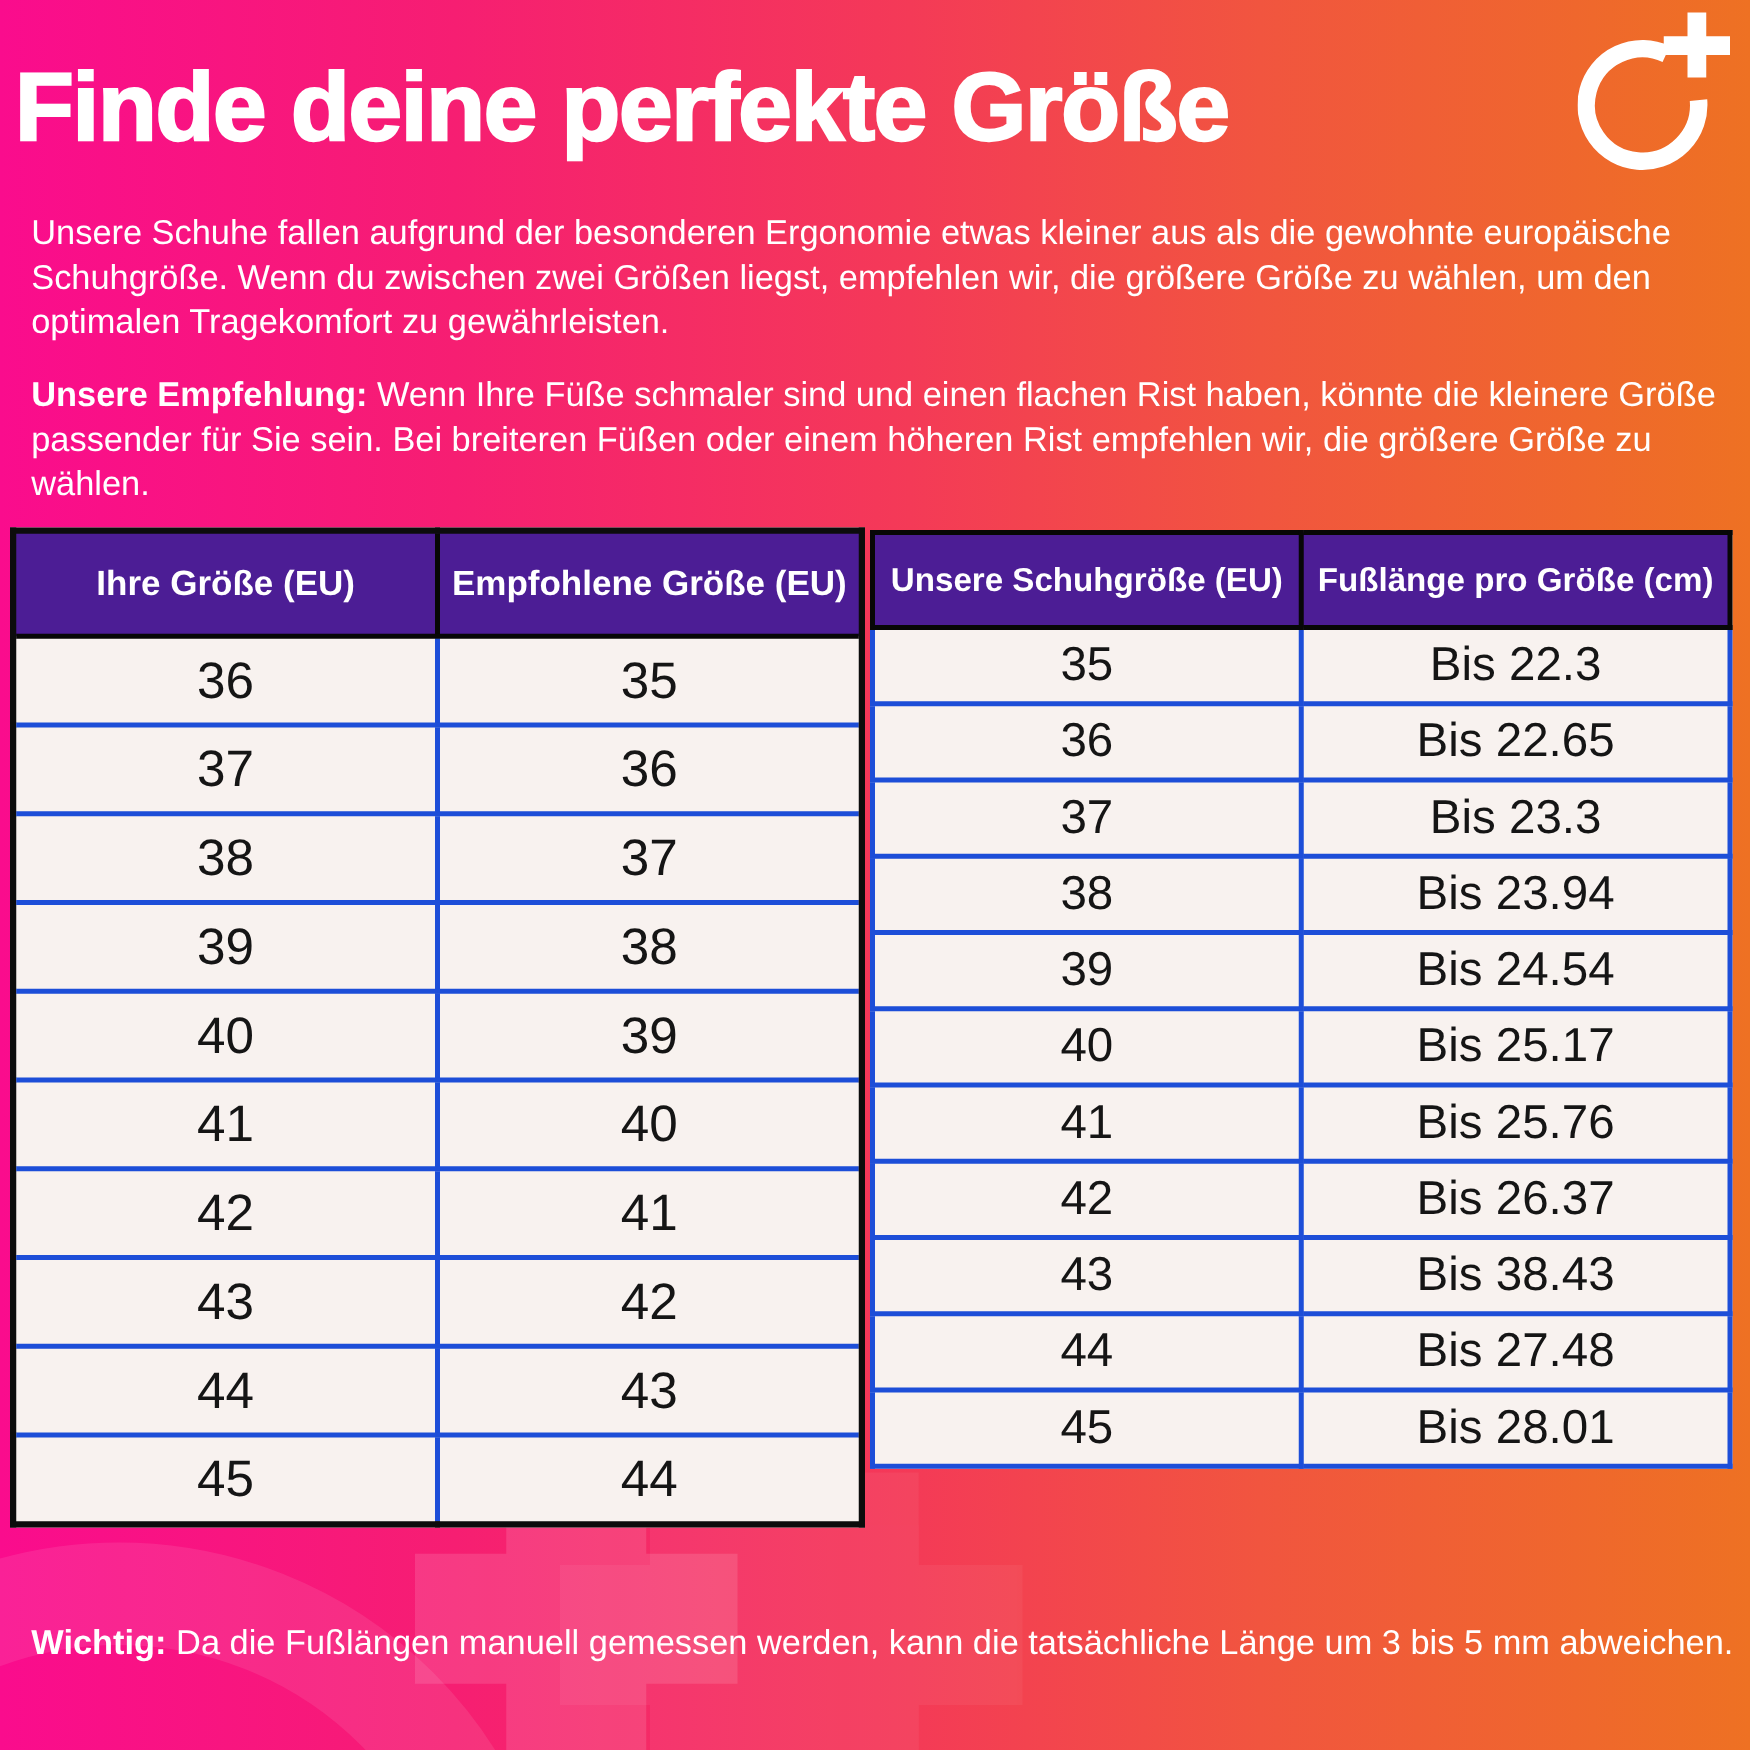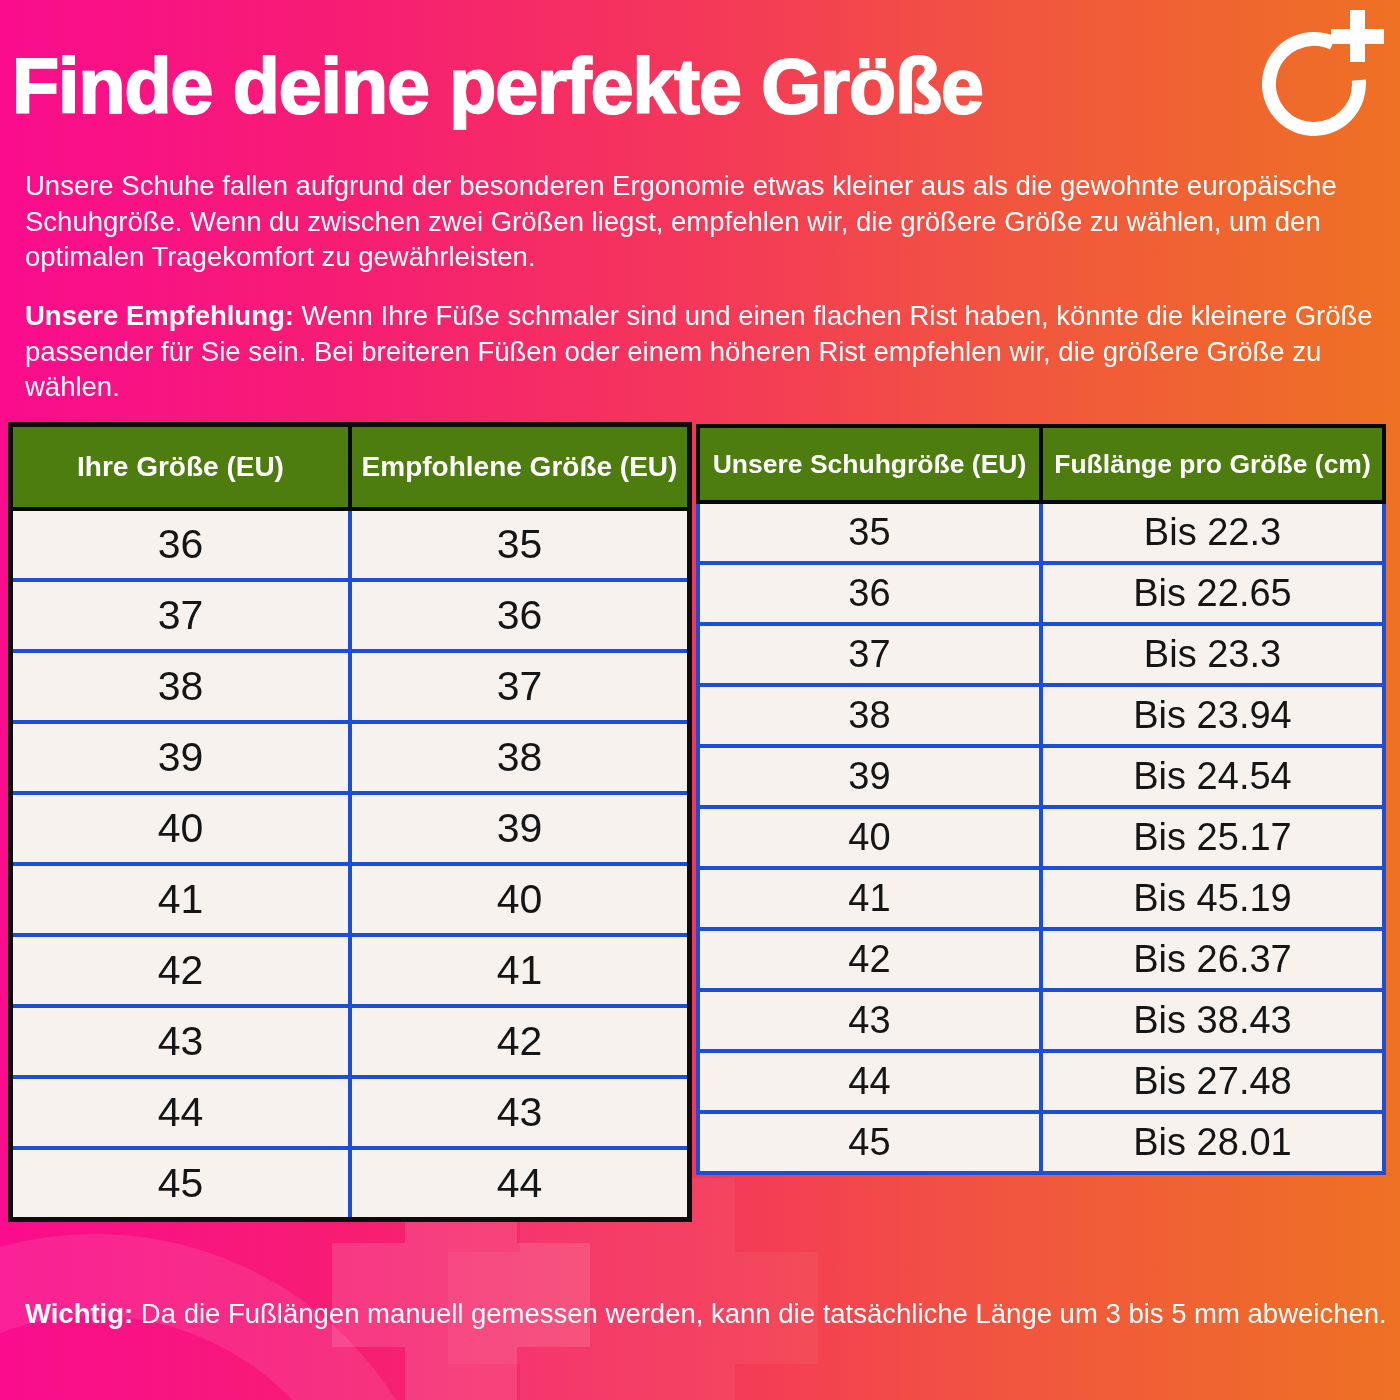--- a/index.html
+++ b/index.html
@@ -21,21 +21,21 @@
   }
   .intro{top:156px;}
   .reco{top:286px;}
   .note{top:1284px;width:1380px;}
   .lead{font-weight:bold;}
   table{
     position:absolute;border-collapse:collapse;table-layout:fixed;
     background:#f8f2ef;
   }
   th{
-    background:#4d7c0f;color:#ffffff;text-align:center;vertical-align:middle;
+    background:#4c1d95;color:#ffffff;text-align:center;vertical-align:middle;
     font-weight:bold;border:4px solid #070707;
   }
   td{
     text-align:center;vertical-align:middle;color:#151515;
     border:4px solid #1d4ed8;font-weight:400;
   }
   .size-table{left:8px;top:422px;width:684px;border:5px solid #0c0c0c;}
   .size-table th{height:78px;font-size:28px;}
   .size-table td{height:65px;font-size:41px;}
   .foot-table{left:696px;top:424px;width:690px;border:3px solid #0c0c0c;}
@@ -151,21 +151,21 @@
         <tr>
           <td>39</td>
           <td>Bis 24.54</td>
         </tr>
         <tr>
           <td>40</td>
           <td>Bis 25.17</td>
         </tr>
         <tr>
           <td>41</td>
-          <td>Bis 45.19</td>
+          <td>Bis 25.76</td>
         </tr>
         <tr>
           <td>42</td>
           <td>Bis 26.37</td>
         </tr>
         <tr>
           <td>43</td>
           <td>Bis 38.43</td>
         </tr>
         <tr>

